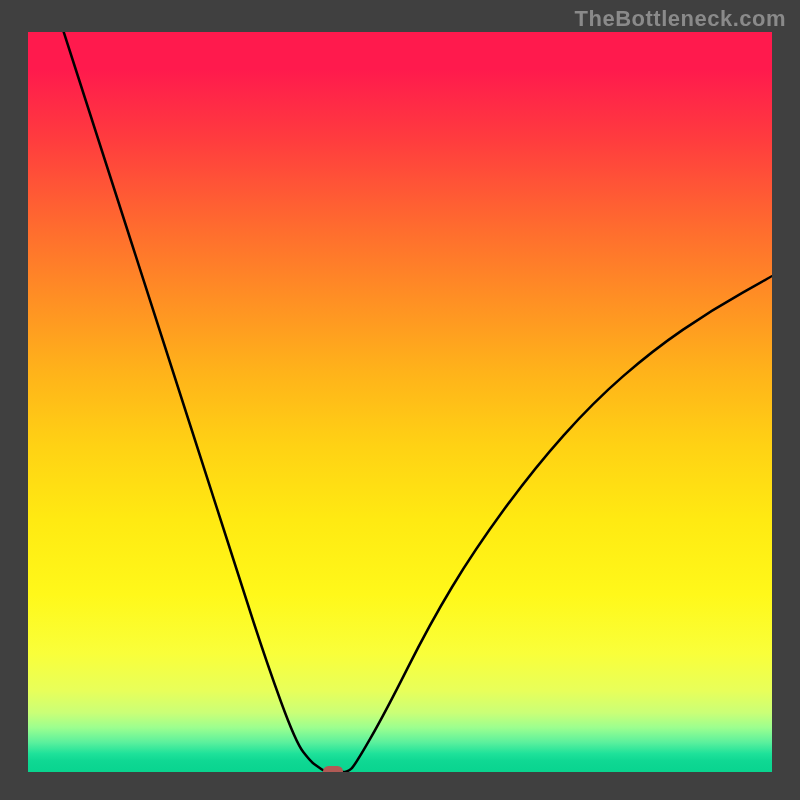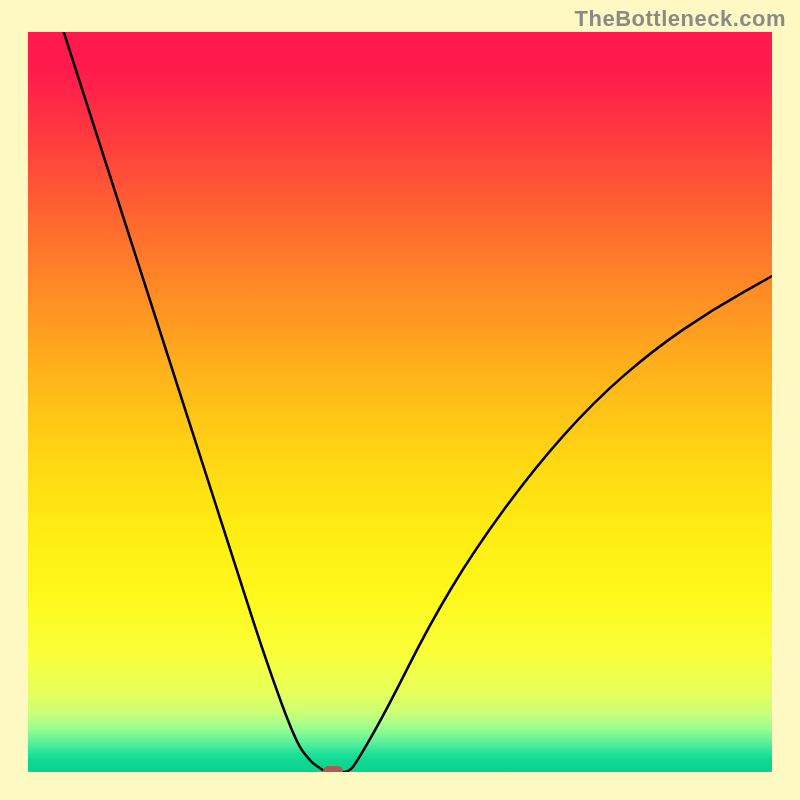--- a/index.html
+++ b/index.html
@@ -8,21 +8,21 @@
     width: 800px;
     height: 800px;
     background: #000;
     font-family: Arial, Helvetica, sans-serif;
     overflow: hidden;
   }
   .frame {
     position: relative;
     width: 800px;
     height: 800px;
-    background: #fef9c3;
+    background: #404040;
   }
   .watermark {
     position: absolute;
     top: 6px;
     right: 14px;
     color: #8a8a8a;
     font-size: 22px;
     font-weight: 600;
     letter-spacing: 0.5px;
     z-index: 5;

